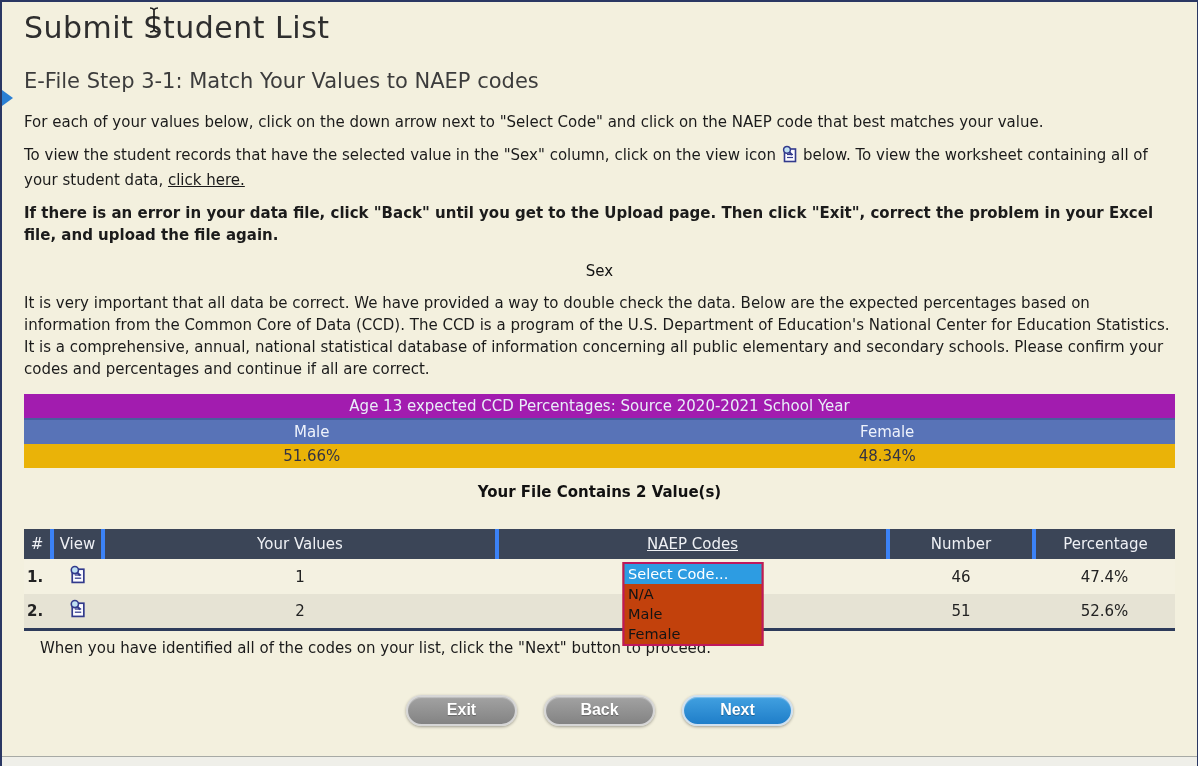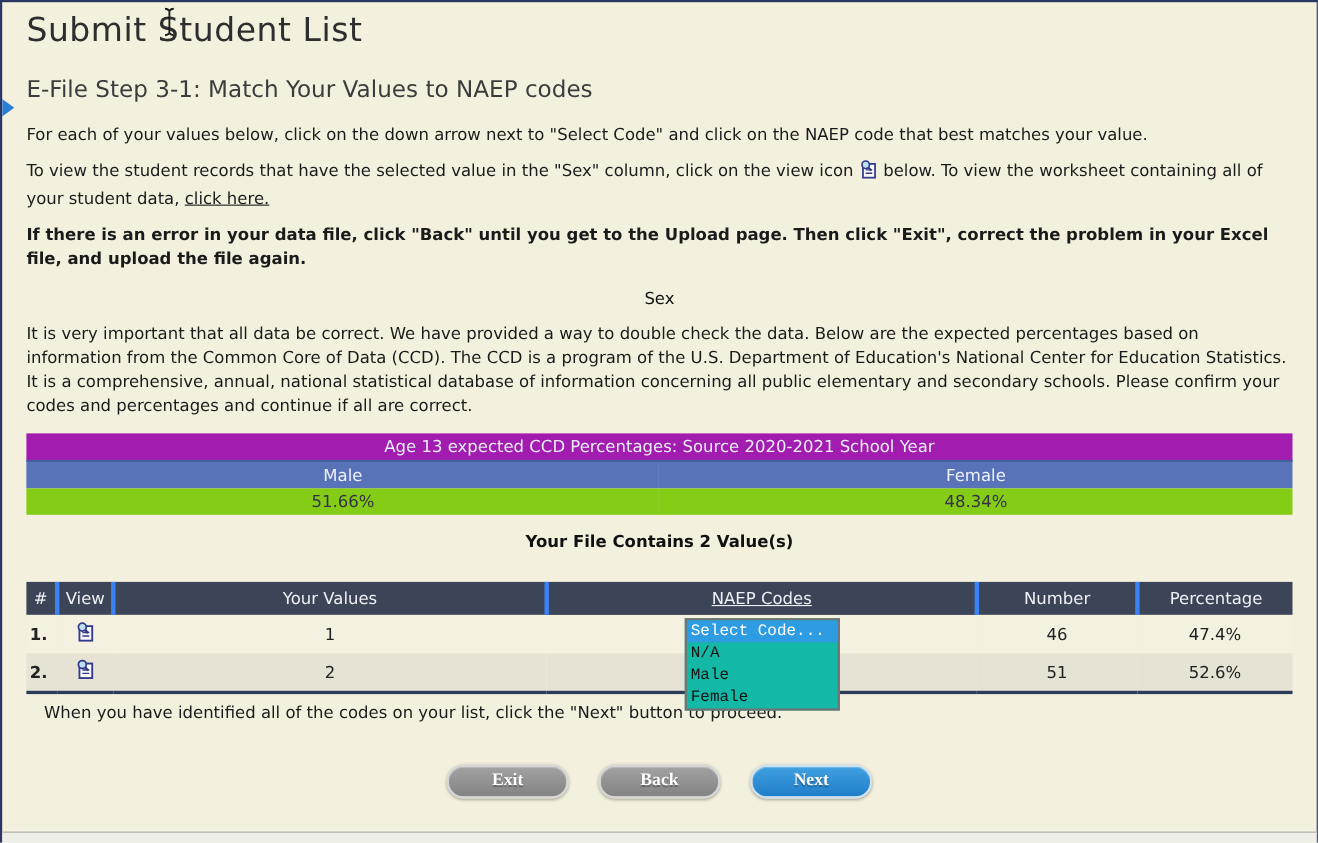--- a/index.html
+++ b/index.html
@@ -33,21 +33,21 @@
   p.para{font-size:15px;line-height:22px;margin:0 0 11px 0;color:#1b1b1b;}
   p.para.bold{font-weight:bold;}
   .inline-icon{display:inline-block;vertical-align:-3px;margin:0 5px;}
   .link{text-decoration:underline;cursor:pointer;}
   h3.section{font-size:15px;font-weight:normal;text-align:center;margin:16px 0 12px 0;color:#111;}
 
   table.ccd{width:100%;border-collapse:collapse;margin-top:14px;font-size:15px;}
   table.ccd td{padding:3px 6px;text-align:center;}
   .ccd-title td{background:#a21caf;color:#e9edf8;padding:4px;}
   .ccd-cols td{background:#5873b7;color:#eef2fb;border-top:2px solid #46609e;padding:4px;}
-  .ccd-vals td{background:#84cc16;color:#333344;padding:3px;}
+  .ccd-vals td{background:#eab308;color:#333344;padding:3px;}
 
   .file-summary{font-size:15px;font-weight:bold;text-align:center;margin:15px 0 0 0;color:#111;}
 
   .values-wrap{position:relative;margin-top:28px;}
   .age-strip{position:relative;height:32px;background:#fbfaf2;}
   .age-strip span{
     position:absolute;left:87%;top:7px;transform:translateX(-50%);
     font-size:15px;font-weight:bold;color:#1c2430;
   }
   table.values{width:100%;border-collapse:collapse;font-size:15px;table-layout:fixed;}
@@ -66,34 +66,34 @@
   tr.row-odd{background:#f4f1e1;}
   tr.row-even{background:#e6e3d4;}
   table.values tbody{border-bottom:3px solid #2d3b5a;}
   td.c-num{font-weight:bold;padding-left:3px;color:#222;}
   td.c-view,td.c-value,td.c-number,td.c-pct{text-align:center;color:#222;}
   td.c-naep{position:relative;text-align:center;}
   .view-btn{display:inline-block;cursor:pointer;line-height:0;}
 
   .dropdown{
     position:absolute;top:3px;left:50%;transform:translateX(-50%);
-    width:137px;background:#14b8a6;border:2px solid #737373;z-index:20;font-family:Liberation Mono, monospace;
+    width:137px;background:#c2410c;border:2px solid #be185d;z-index:20;
   }
   .dropdown .opt{
     font-size:14.5px;line-height:20px;height:20px;padding:0 4px;
     color:#141414;text-align:left;white-space:nowrap;overflow:hidden;cursor:pointer;
   }
   .dropdown .opt.selected{background:#2d9ce2;color:#ffffff;}
 
   .footer-note{font-size:15px;margin:8px 0 0 16px;color:#1b1b1b;}
 
   .btn-row{display:flex;justify-content:center;gap:27px;margin-top:38px;}
   .btn{
     width:111px;height:31px;border-radius:16px;
-    font-family:Liberation Serif, serif;font-size:16px;font-weight:bold;color:#fff;
+    font-family:Liberation Sans, sans-serif;font-size:16px;font-weight:bold;color:#fff;
     cursor:pointer;
     text-shadow:0 1px 1px rgba(0,0,0,0.3);
     box-shadow:0 1px 3px rgba(0,0,0,0.35), inset 0 1px 1px rgba(255,255,255,0.35);
   }
   .btn.gray{background:linear-gradient(#a2a2a2,#838383);border:2px solid #d6d6d6;}
   .btn.blue{background:linear-gradient(#41a0e0,#1f7ec9);border:2px solid #cfe0ef;}
 
   .bottom-strip{
     position:absolute;left:0;right:0;bottom:0;height:9px;
     background:#efefe9;border-top:1px solid #a7aaa5;

